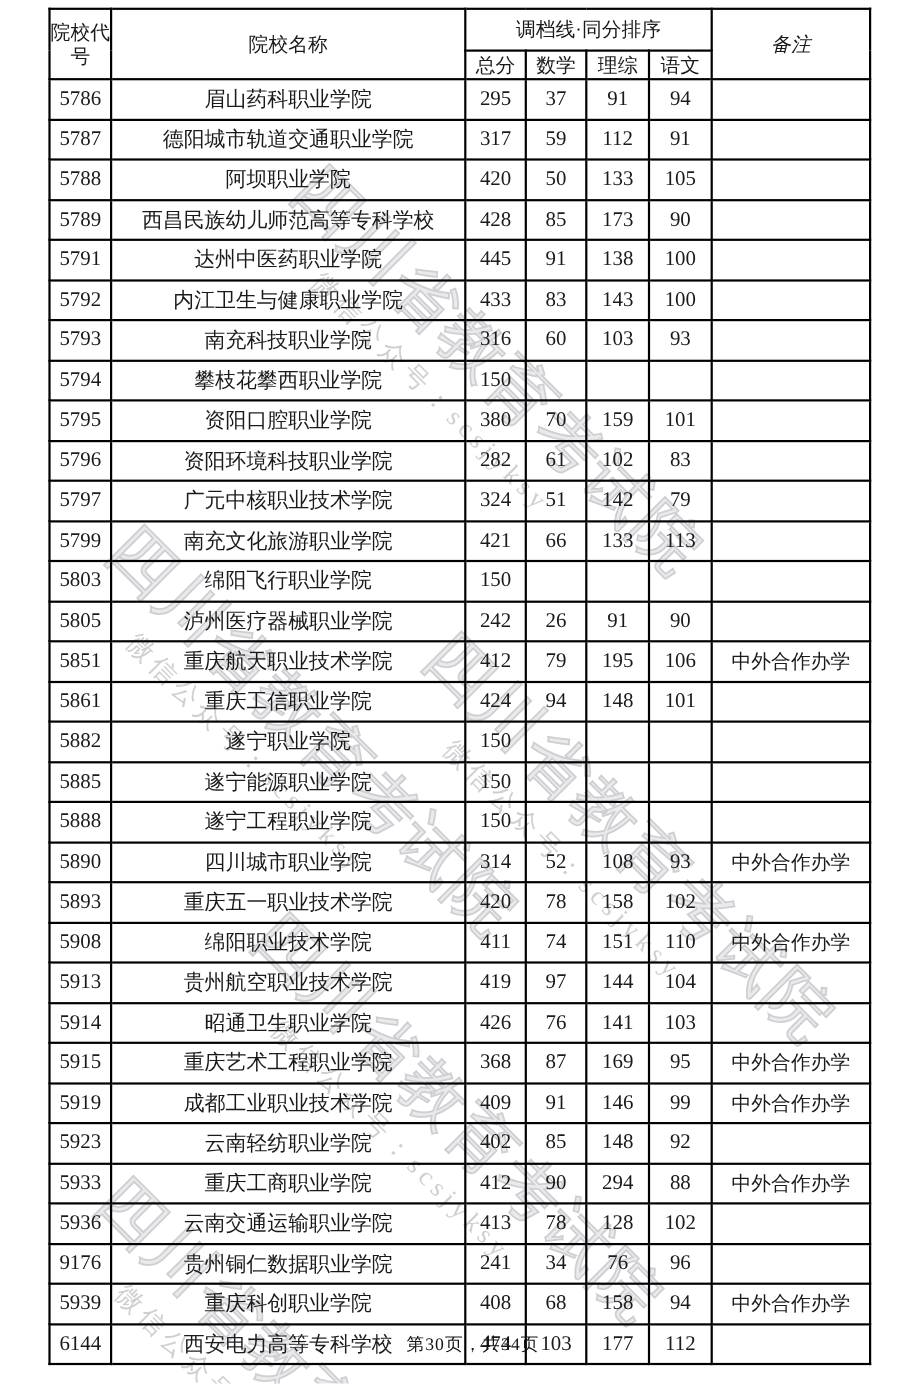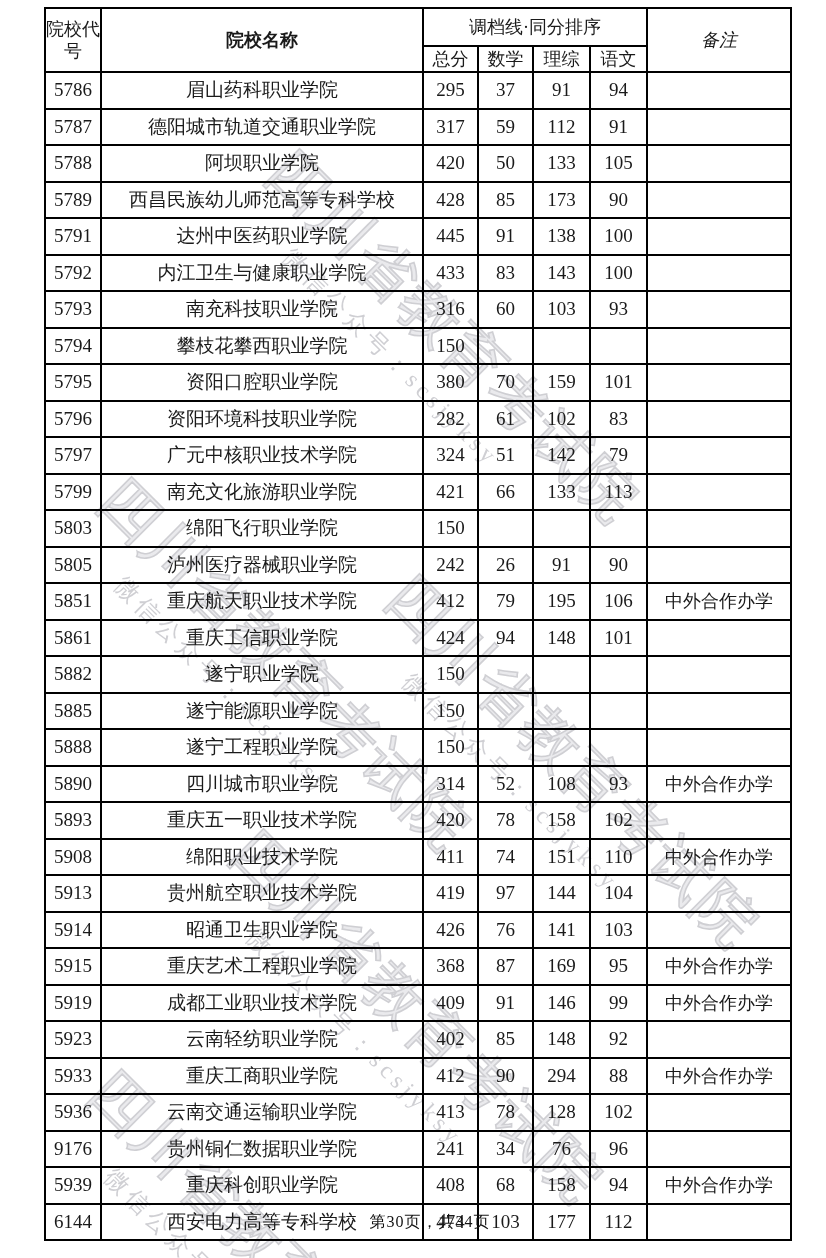--- a/index.html
+++ b/index.html
@@ -72,21 +72,21 @@
     border: 1px solid #8b5cf6;
   }
   thead th {
     font-weight: normal;
     font-size: 18px;
     line-height: 1.25;
   }
   tr.head-top th { height: 36px; }
   tr.head-sub th { height: 24px; margin-top: 40px; }
   th.h-code { width: 54px; }
-  th.h-name { width: 320px; font-weight: bold; }
+  th.h-name { width: 320px; }
   col.c-total, col.c-math { width: 55px; }
   col.c-sci, col.c-chi { width: 57px; }
   th.h-remark { width: 142px; font-style: italic; }
 
   tbody td {
     height: 34.5px;
     font-size: 19px;
   }
   tbody td.cell-name { font-size: 19px; border-radius: 11px; }
   tbody td.cell-remark { font-size: 18px; }

